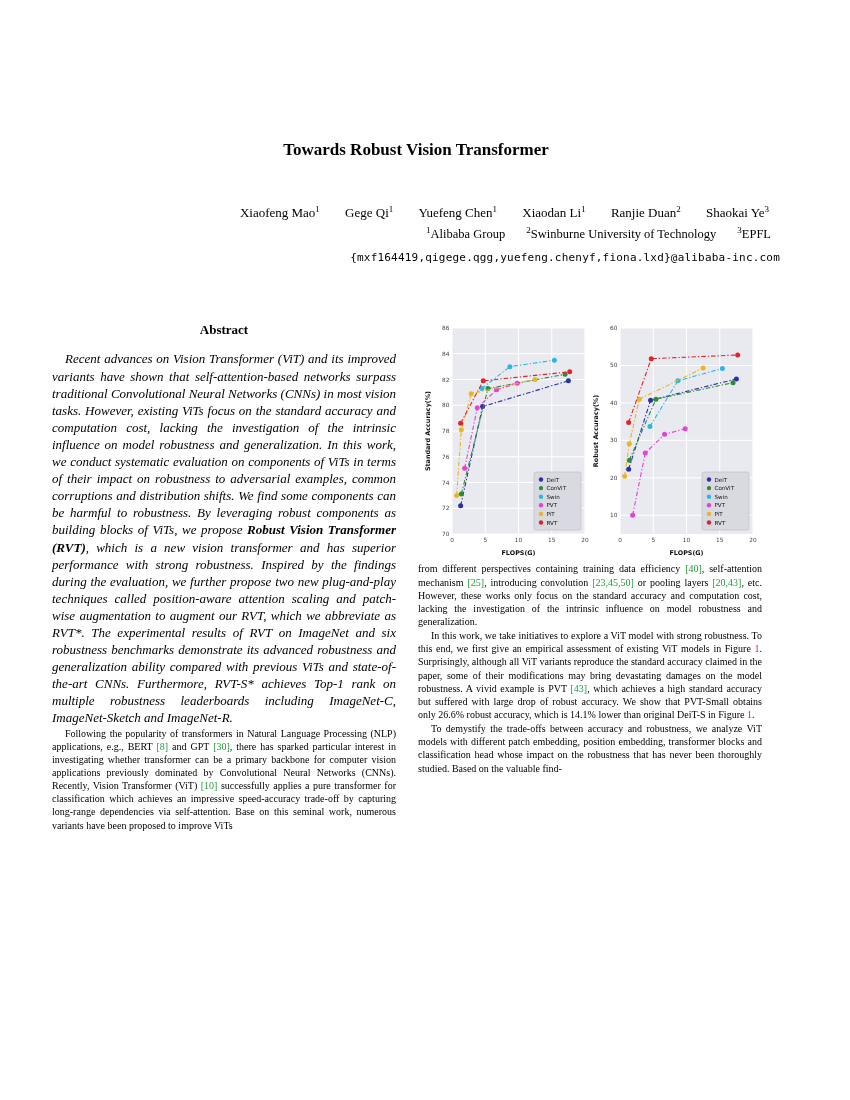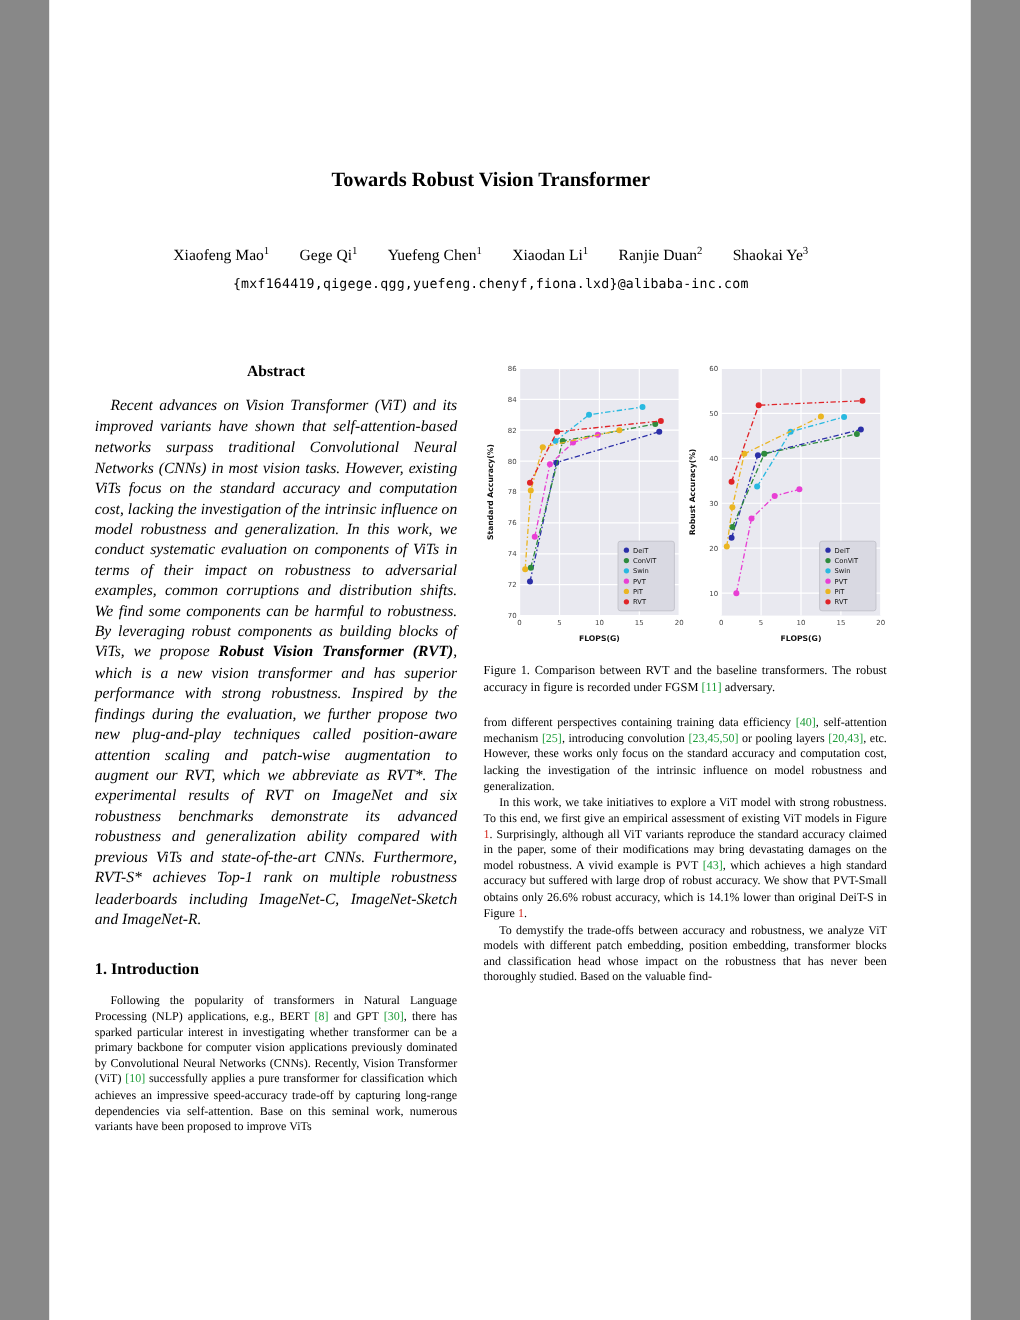--- a/index.html
+++ b/index.html
@@ -1,33 +1,33 @@
 <!DOCTYPE html>
 <html><head>
 <meta charset="utf-8">
 <style>
   * { margin: 0; padding: 0; box-sizing: border-box; }
   html, body { background: #888; }
   .page {
-    width: 768px; height: 1100px;
+    width: 850px; height: 1100px;
     background: #ffffff;
     margin: 0 auto;
-    padding: 140px 70px 0 38px;
+    padding: 140px 70px 0 52px;
     overflow: hidden;
     font-family: "Liberation Serif", serif;
     color: #000;
     position: relative;
   }
   .title {
     text-align: center;
     font-size: 17px;
     font-weight: bold;
     margin-bottom: 38px;
   }
-  .authors { text-align: center; margin-top: 44px; }
+  .authors { text-align: right; margin-top: 44px; }
   .author-row { font-size: 13px; margin-bottom: 4px; }
   .author { margin: 0 11px; white-space: nowrap; }
   .author sup, .affil sup { font-size: 9px; }
   .affil-row { font-size: 12.5px; margin-top: 2px; }
   .affil { margin: 0 9px; white-space: nowrap; }
   .email {
     font-family: "DejaVu Sans Mono", "Liberation Mono", monospace;
     font-size: 11px;
     margin-top: 9px;
     letter-spacing: 0.2px;
@@ -87,29 +87,33 @@
 
   <div class="authors">
     <div class="author-row">
       <span class="author"><span>Xiaofeng Mao</span><sup>1</sup></span>
       <span class="author"><span>Gege Qi</span><sup>1</sup></span>
       <span class="author"><span>Yuefeng Chen</span><sup>1</sup></span>
       <span class="author"><span>Xiaodan Li</span><sup>1</sup></span>
       <span class="author"><span>Ranjie Duan</span><sup>2</sup></span>
       <span class="author"><span>Shaokai Ye</span><sup>3</sup></span>
     </div>
+    <div class="affil-row">
+      <span class="affil"><sup>1</sup><span>Alibaba Group</span></span>
+      <span class="affil"><sup>2</sup><span>Swinburne University of Technology</span></span>
+      <span class="affil"><sup>3</sup><span>EPFL</span></span>
+    </div>
     <div class="email">{mxf164419,qigege.qgg,yuefeng.chenyf,fiona.lxd}@alibaba-inc.com</div>
   </div>
 
   <div class="columns">
 
     <div class="col">
       <h2 class="abstract-head">Abstract</h2>
       <p class="abstract-text indent"><span>Recent advances on Vision Transformer (ViT) and its improved variants have shown that self-attention-based networks surpass traditional Convolutional Neural Networks (CNNs) in most vision tasks. However, existing ViTs focus on the standard accuracy and computation cost, lacking the investigation of the intrinsic influence on model robustness and generalization. In this work, we conduct systematic evaluation on components of ViTs in terms of their impact on robustness to adversarial examples, common corruptions and distribution shifts. We find some components can be harmful to robustness. By leveraging robust components as building blocks of ViTs, we propose </span><span style="font-weight: bold;">Robust Vision Transformer (RVT)</span><span>, which is a new vision transformer and has superior performance with strong robustness. Inspired by the findings during the evaluation, we further propose two new plug-and-play techniques called position-aware attention scaling and patch-wise augmentation to augment our RVT, which we abbreviate as RVT*. The experimental results of RVT on ImageNet and six robustness benchmarks demonstrate its advanced robustness and generalization ability compared with previous ViTs and state-of-the-art CNNs. Furthermore, RVT-S* achieves Top-1 rank on multiple robustness leaderboards including ImageNet-C, ImageNet-Sketch and ImageNet-R.</span></p>
-      <h2 class="section-head">1. Introduction</h2>
       <p class="body-text indent"><span>Following the popularity of transformers in Natural Language Processing (NLP) applications, e.g., BERT </span><span style="color: rgb(31, 157, 58);">[8]</span><span> and GPT </span><span style="color: rgb(31, 157, 58);">[30]</span><span>, there has sparked particular interest in investigating whether transformer can be a primary backbone for computer vision applications previously dominated by Convolutional Neural Networks (CNNs). Recently, Vision Transformer (ViT) </span><span style="color: rgb(31, 157, 58);">[10]</span><span> successfully applies a pure transformer for classification which achieves an impressive speed-accuracy trade-off by capturing long-range dependencies via self-attention. Base on this seminal work, numerous variants have been proposed to improve ViTs</span></p>
     </div>
 
     <div class="col">
       <figure>
         <div class="charts">
           <svg class="chart-svg" width="168" height="240">
               <rect x="30" y="6" width="133" height="206" fill="#e9e9f0"></rect>
               <line x1="30" y1="6" x2="30" y2="212" stroke="#ffffff" stroke-width="1"></line>
               <text x="30" y="220" font-size="5.8" fill="#444444" text-anchor="middle">0</text>
@@ -241,21 +245,20 @@
               <circle cx="119" cy="174.7" r="2.2" fill="#29b9e0"></circle>
               <text x="124.5" y="176.7" font-size="5.6" fill="#111">Swin</text>
               <circle cx="119" cy="183.3" r="2.2" fill="#e83fd4"></circle>
               <text x="124.5" y="185.3" font-size="5.6" fill="#111">PVT</text>
               <circle cx="119" cy="191.9" r="2.2" fill="#eab521"></circle>
               <text x="124.5" y="193.9" font-size="5.6" fill="#111">PiT</text>
               <circle cx="119" cy="200.5" r="2.2" fill="#e02428"></circle>
               <text x="124.5" y="202.5" font-size="5.6" fill="#111">RVT</text>
             </svg>
         </div>
-        <figcaption><span>Figure 1. Comparison between RVT and the baseline transformers. The robust accuracy in figure is recorded under FGSM </span><span style="color: rgb(31, 157, 58);">[11]</span><span> adversary.</span></figcaption>
       </figure>
       <p class="body-text"><span>from different perspectives containing training data efficiency </span><span style="color: rgb(31, 157, 58);">[40]</span><span>, self-attention mechanism </span><span style="color: rgb(31, 157, 58);">[25]</span><span>, introducing convolution </span><span style="color: rgb(31, 157, 58);">[23,45,50]</span><span> or pooling layers </span><span style="color: rgb(31, 157, 58);">[20,43]</span><span>, etc. However, these works only focus on the standard accuracy and computation cost, lacking the investigation of the intrinsic influence on model robustness and generalization.</span></p>
       <p class="body-text indent"><span>In this work, we take initiatives to explore a ViT model with strong robustness. To this end, we first give an empirical assessment of existing ViT models in Figure </span><span style="color: rgb(212, 42, 32);">1</span><span>. Surprisingly, although all ViT variants reproduce the standard accuracy claimed in the paper, some of their modifications may bring devastating damages on the model robustness. A vivid example is PVT </span><span style="color: rgb(31, 157, 58);">[43]</span><span>, which achieves a high standard accuracy but suffered with large drop of robust accuracy. We show that PVT-Small obtains only 26.6% robust accuracy, which is 14.1% lower than original DeiT-S in Figure </span><span style="color: rgb(212, 42, 32);">1</span><span>.</span></p>
       <p class="body-text indent"><span>To demystify the trade-offs between accuracy and robustness, we analyze ViT models with different patch embedding, position embedding, transformer blocks and classification head whose impact on the robustness that has never been thoroughly studied. Based on the valuable find-</span></p>
     </div>
 
   </div>
 </div>
 
 </body></html>

